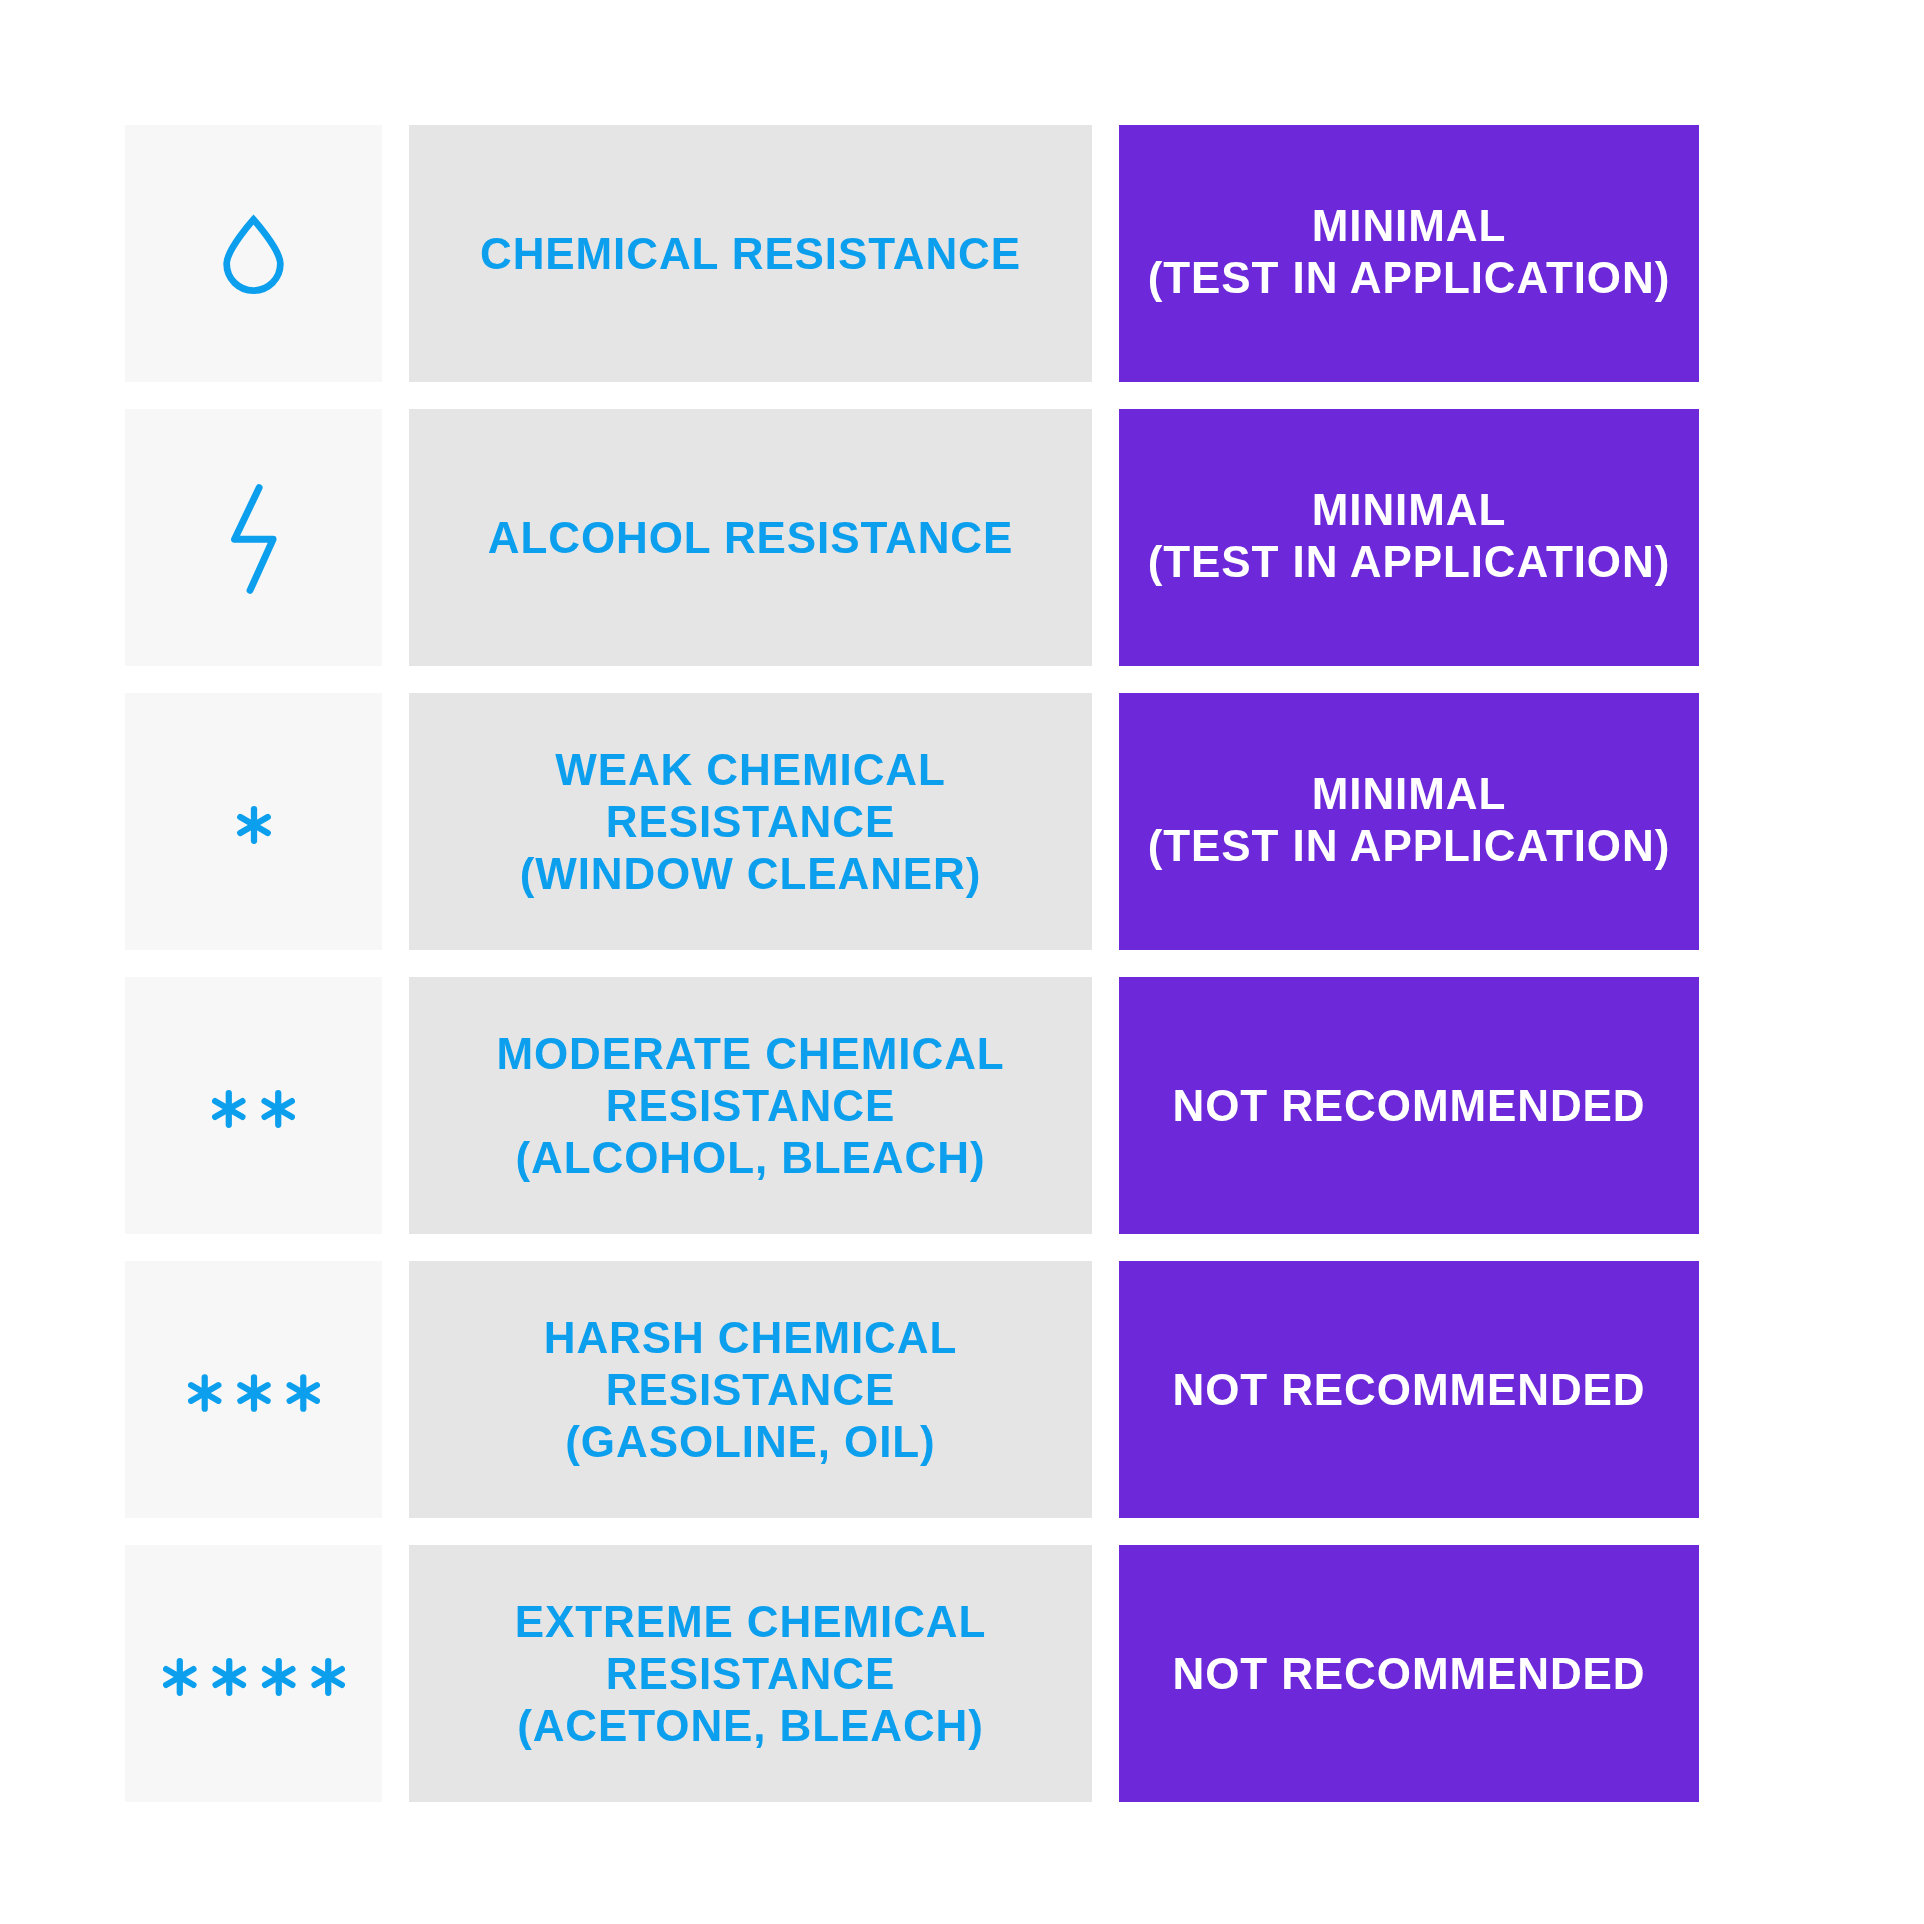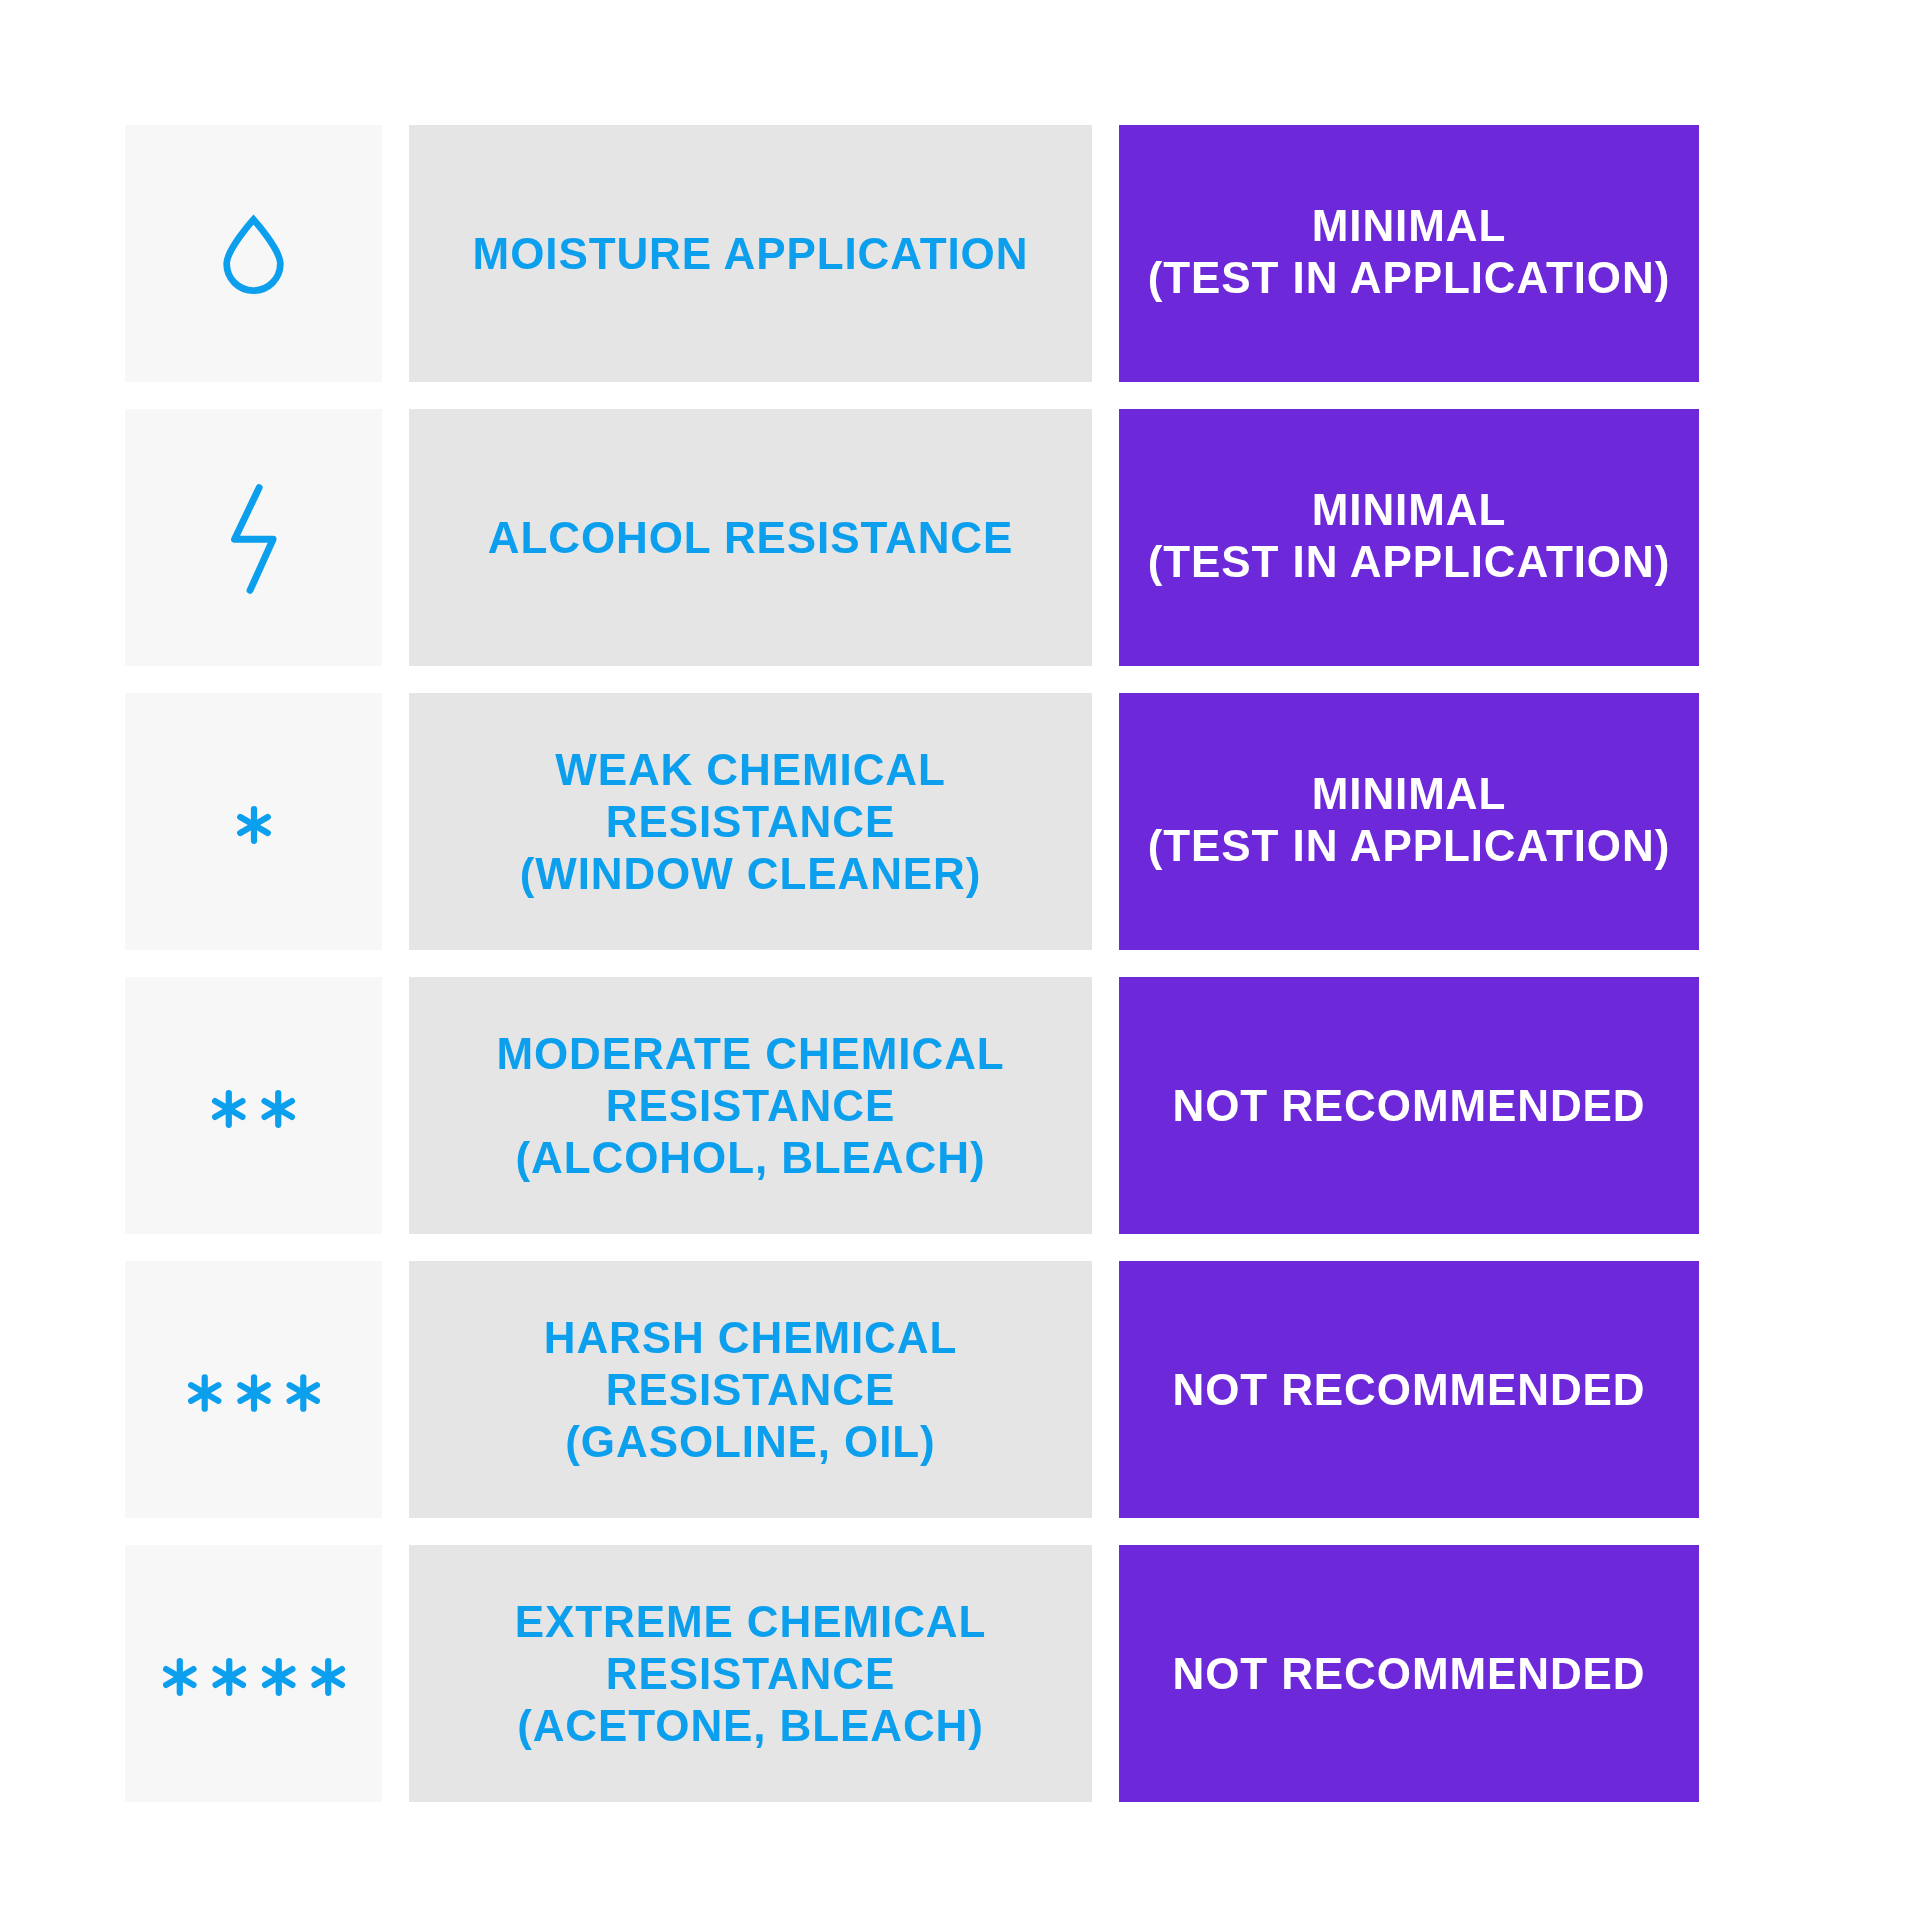--- a/index.html
+++ b/index.html
@@ -52,21 +52,21 @@
 <div class="sheet">
   <div class="grid">
 
     <div class="row">
       <div class="cell-icon">
           <svg class="icon" width="61" height="80" viewBox="0 0 68 90">
             <path d="M34 6.3 C34 6.3 3.8 40 3.8 56 A30.2 30.2 0 0 0 64.2 56 C64.2 40 34 6.3 34 6.3 Z" fill="none" stroke="#0c9fee" stroke-width="7.6" stroke-linejoin="miter" stroke-miterlimit="10"></path>
           </svg>
         </div>
       <div class="cell-label lines-1">
-        <div class="label-text">MOISTURE APPLICATION</div>
+        <div class="label-text">CHEMICAL RESISTANCE</div>
       </div>
       <div class="cell-status lines-2">
         <div class="status-text">MINIMAL
 (TEST IN APPLICATION)</div>
       </div>
     </div>
 
     <div class="row">
       <div class="cell-icon bolt">
           <svg class="icon" width="46" height="110" viewBox="0 0 52 124">

